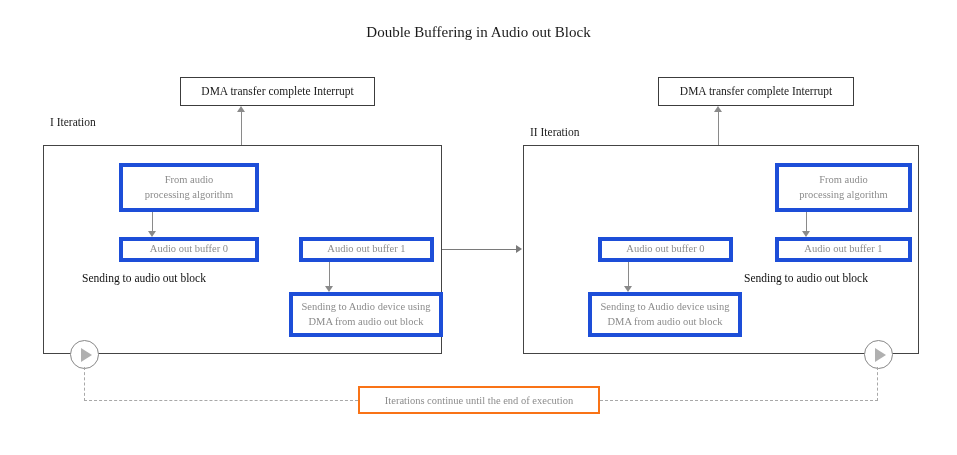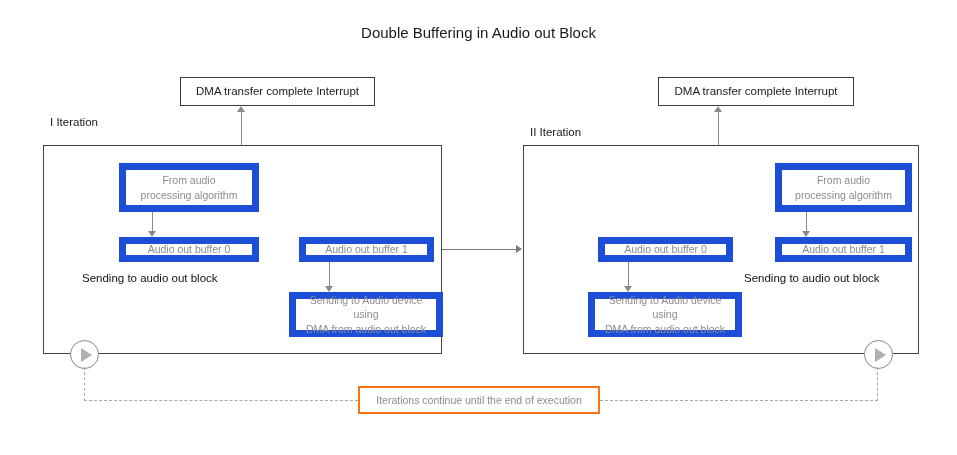--- a/index.html
+++ b/index.html
@@ -5,21 +5,21 @@
   html, body {
     margin: 0;
     padding: 0;
     background: #ffffff;
   }
   #canvas {
     position: relative;
     width: 957px;
     height: 455px;
     background: #ffffff;
-    font-family: Liberation Sans, sans-serif;
+    font-family: Liberation Serif, serif;
     overflow: hidden;
     border-radius: 29px;
   }
   .title {
     position: absolute;
     left: 0;
     top: 24px;
     width: 957px;
     text-align: center;
     font-size: 15px;
@@ -48,21 +48,21 @@
     text-align: center;
     line-height: 1.35;
     margin-left: 37px;
   }
   .box-dark {
     border: 1px solid #3c3c3c;
     color: #1a1a1a;
     font-size: 11.5px;
   }
   .box-gray {
-    border: 7px solid #1d4ed8;
+    border: 4px solid #1d4ed8;
     color: #8c8c8c;
     font-size: 10.5px;
     align-items: center;
   }
   .plain-text {
     position: absolute;
     font-size: 11.5px;
     color: #111111;
     white-space: nowrap;
     font-weight: 400;

